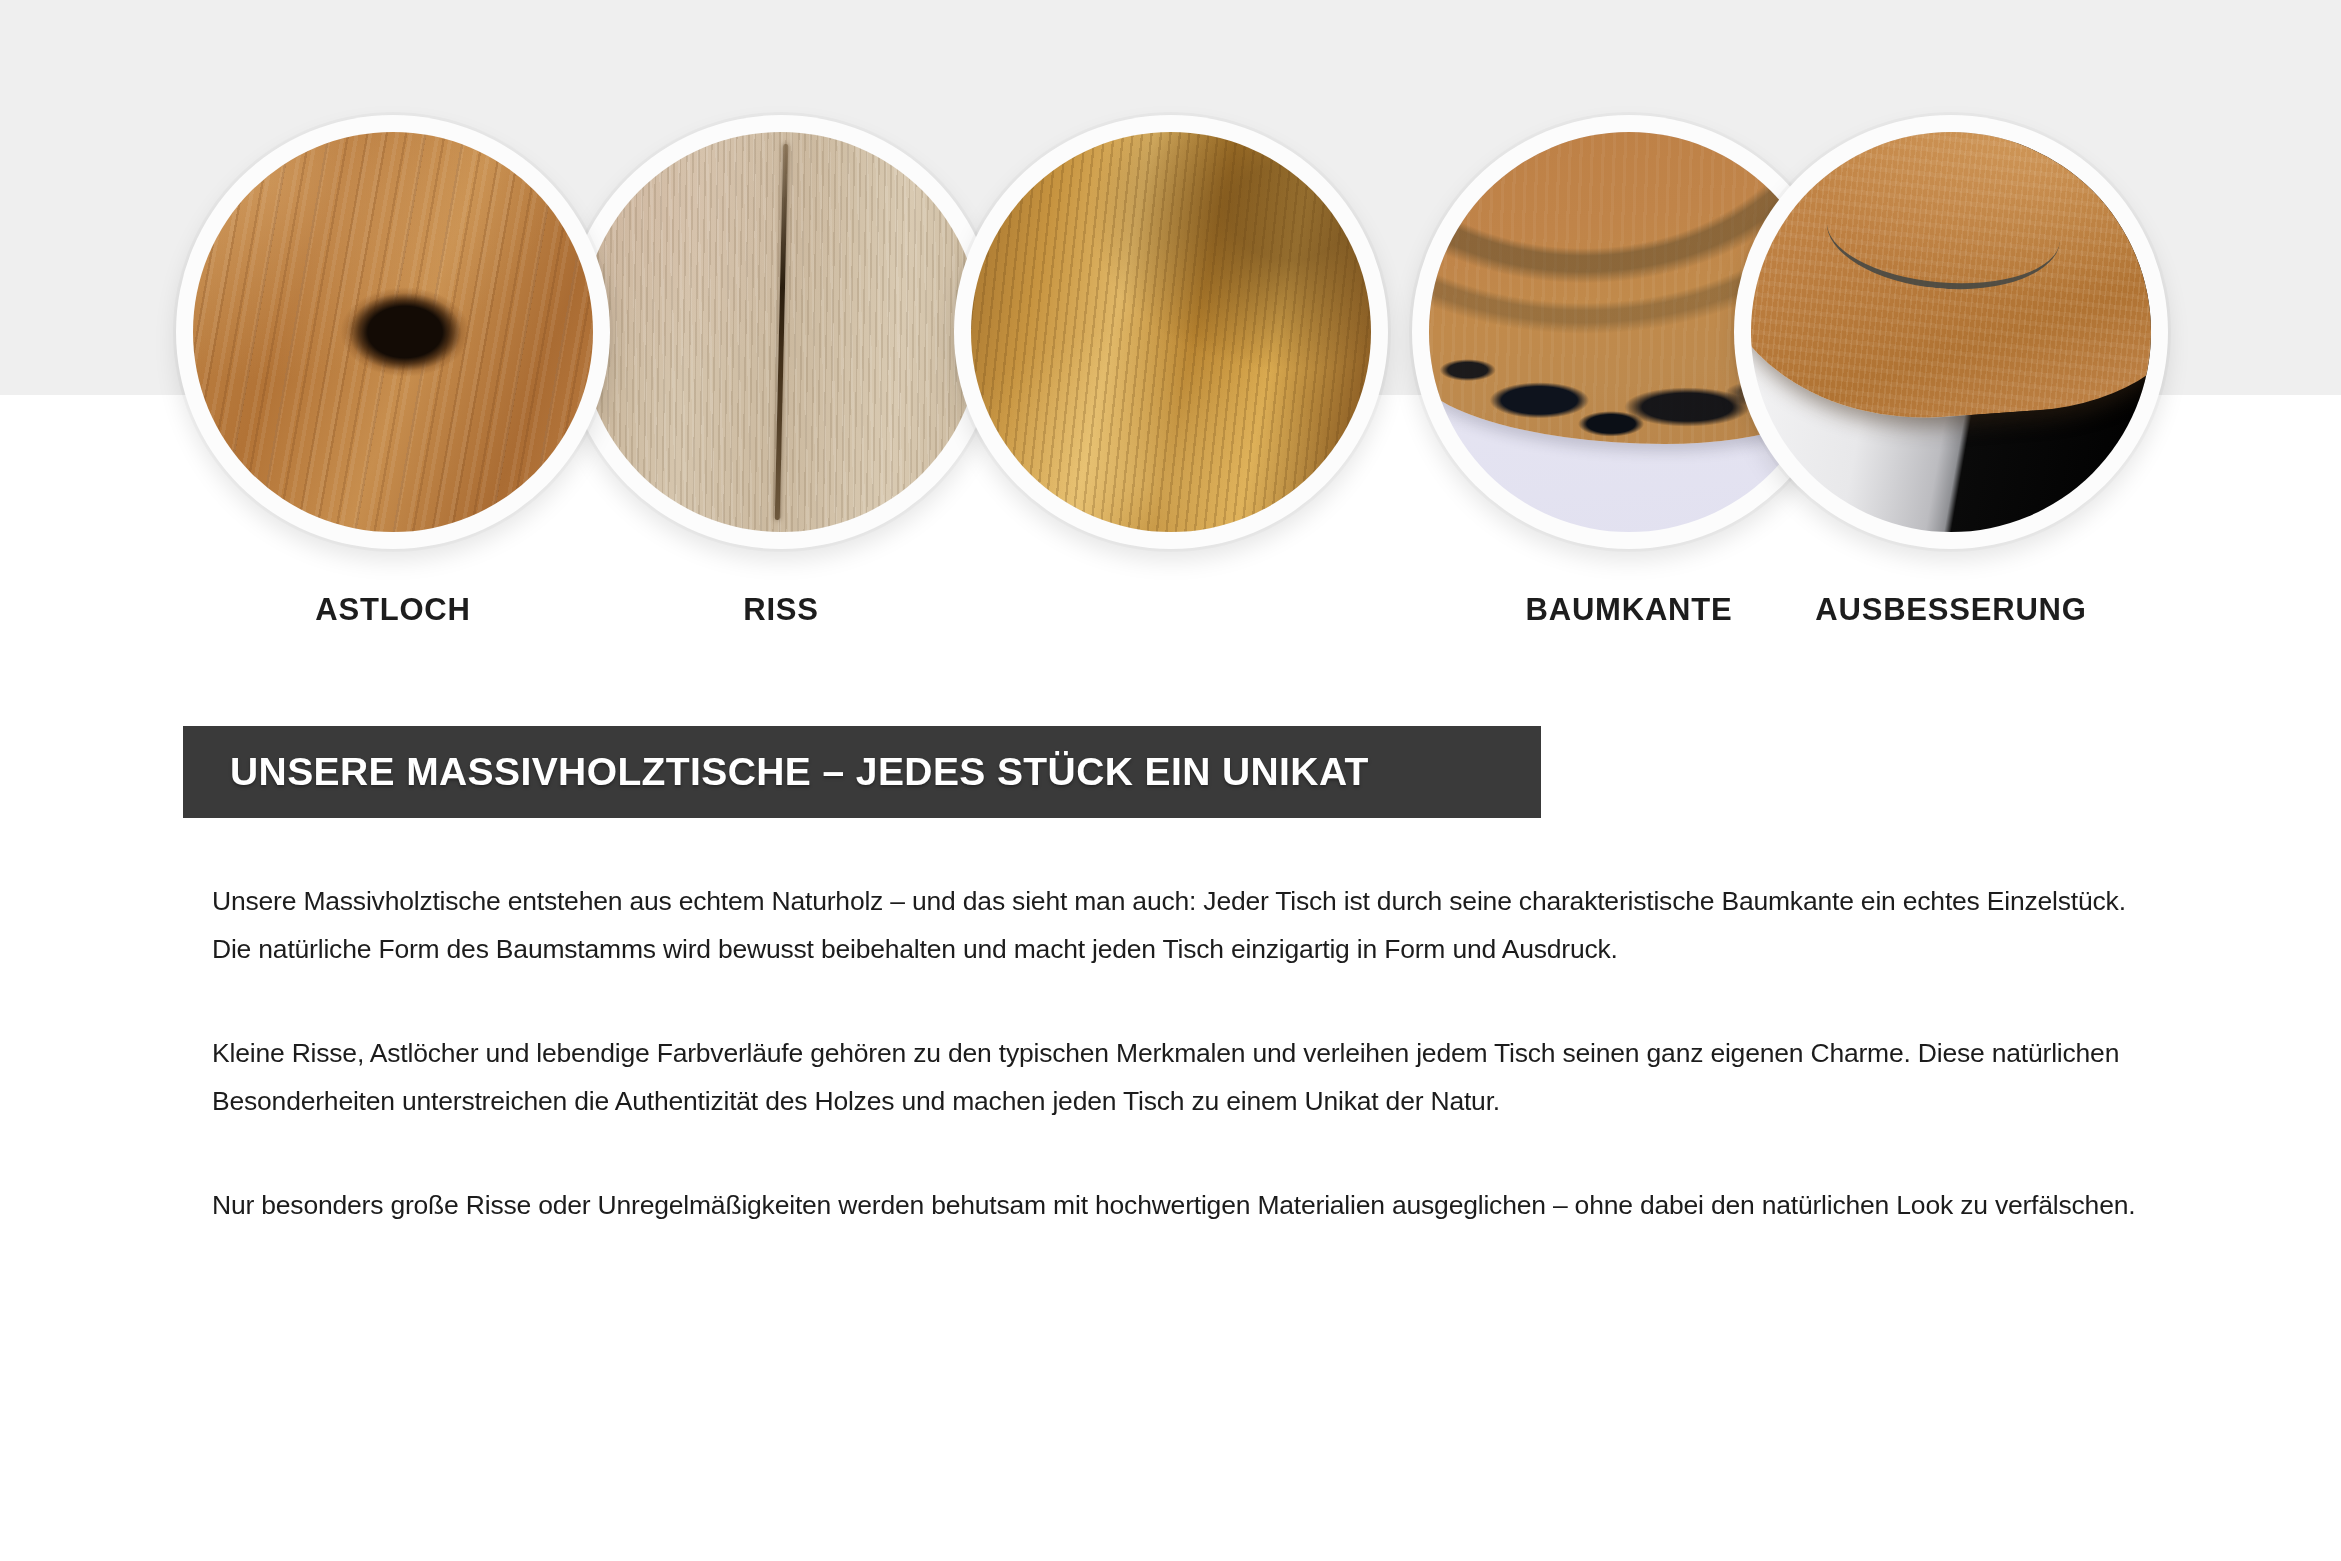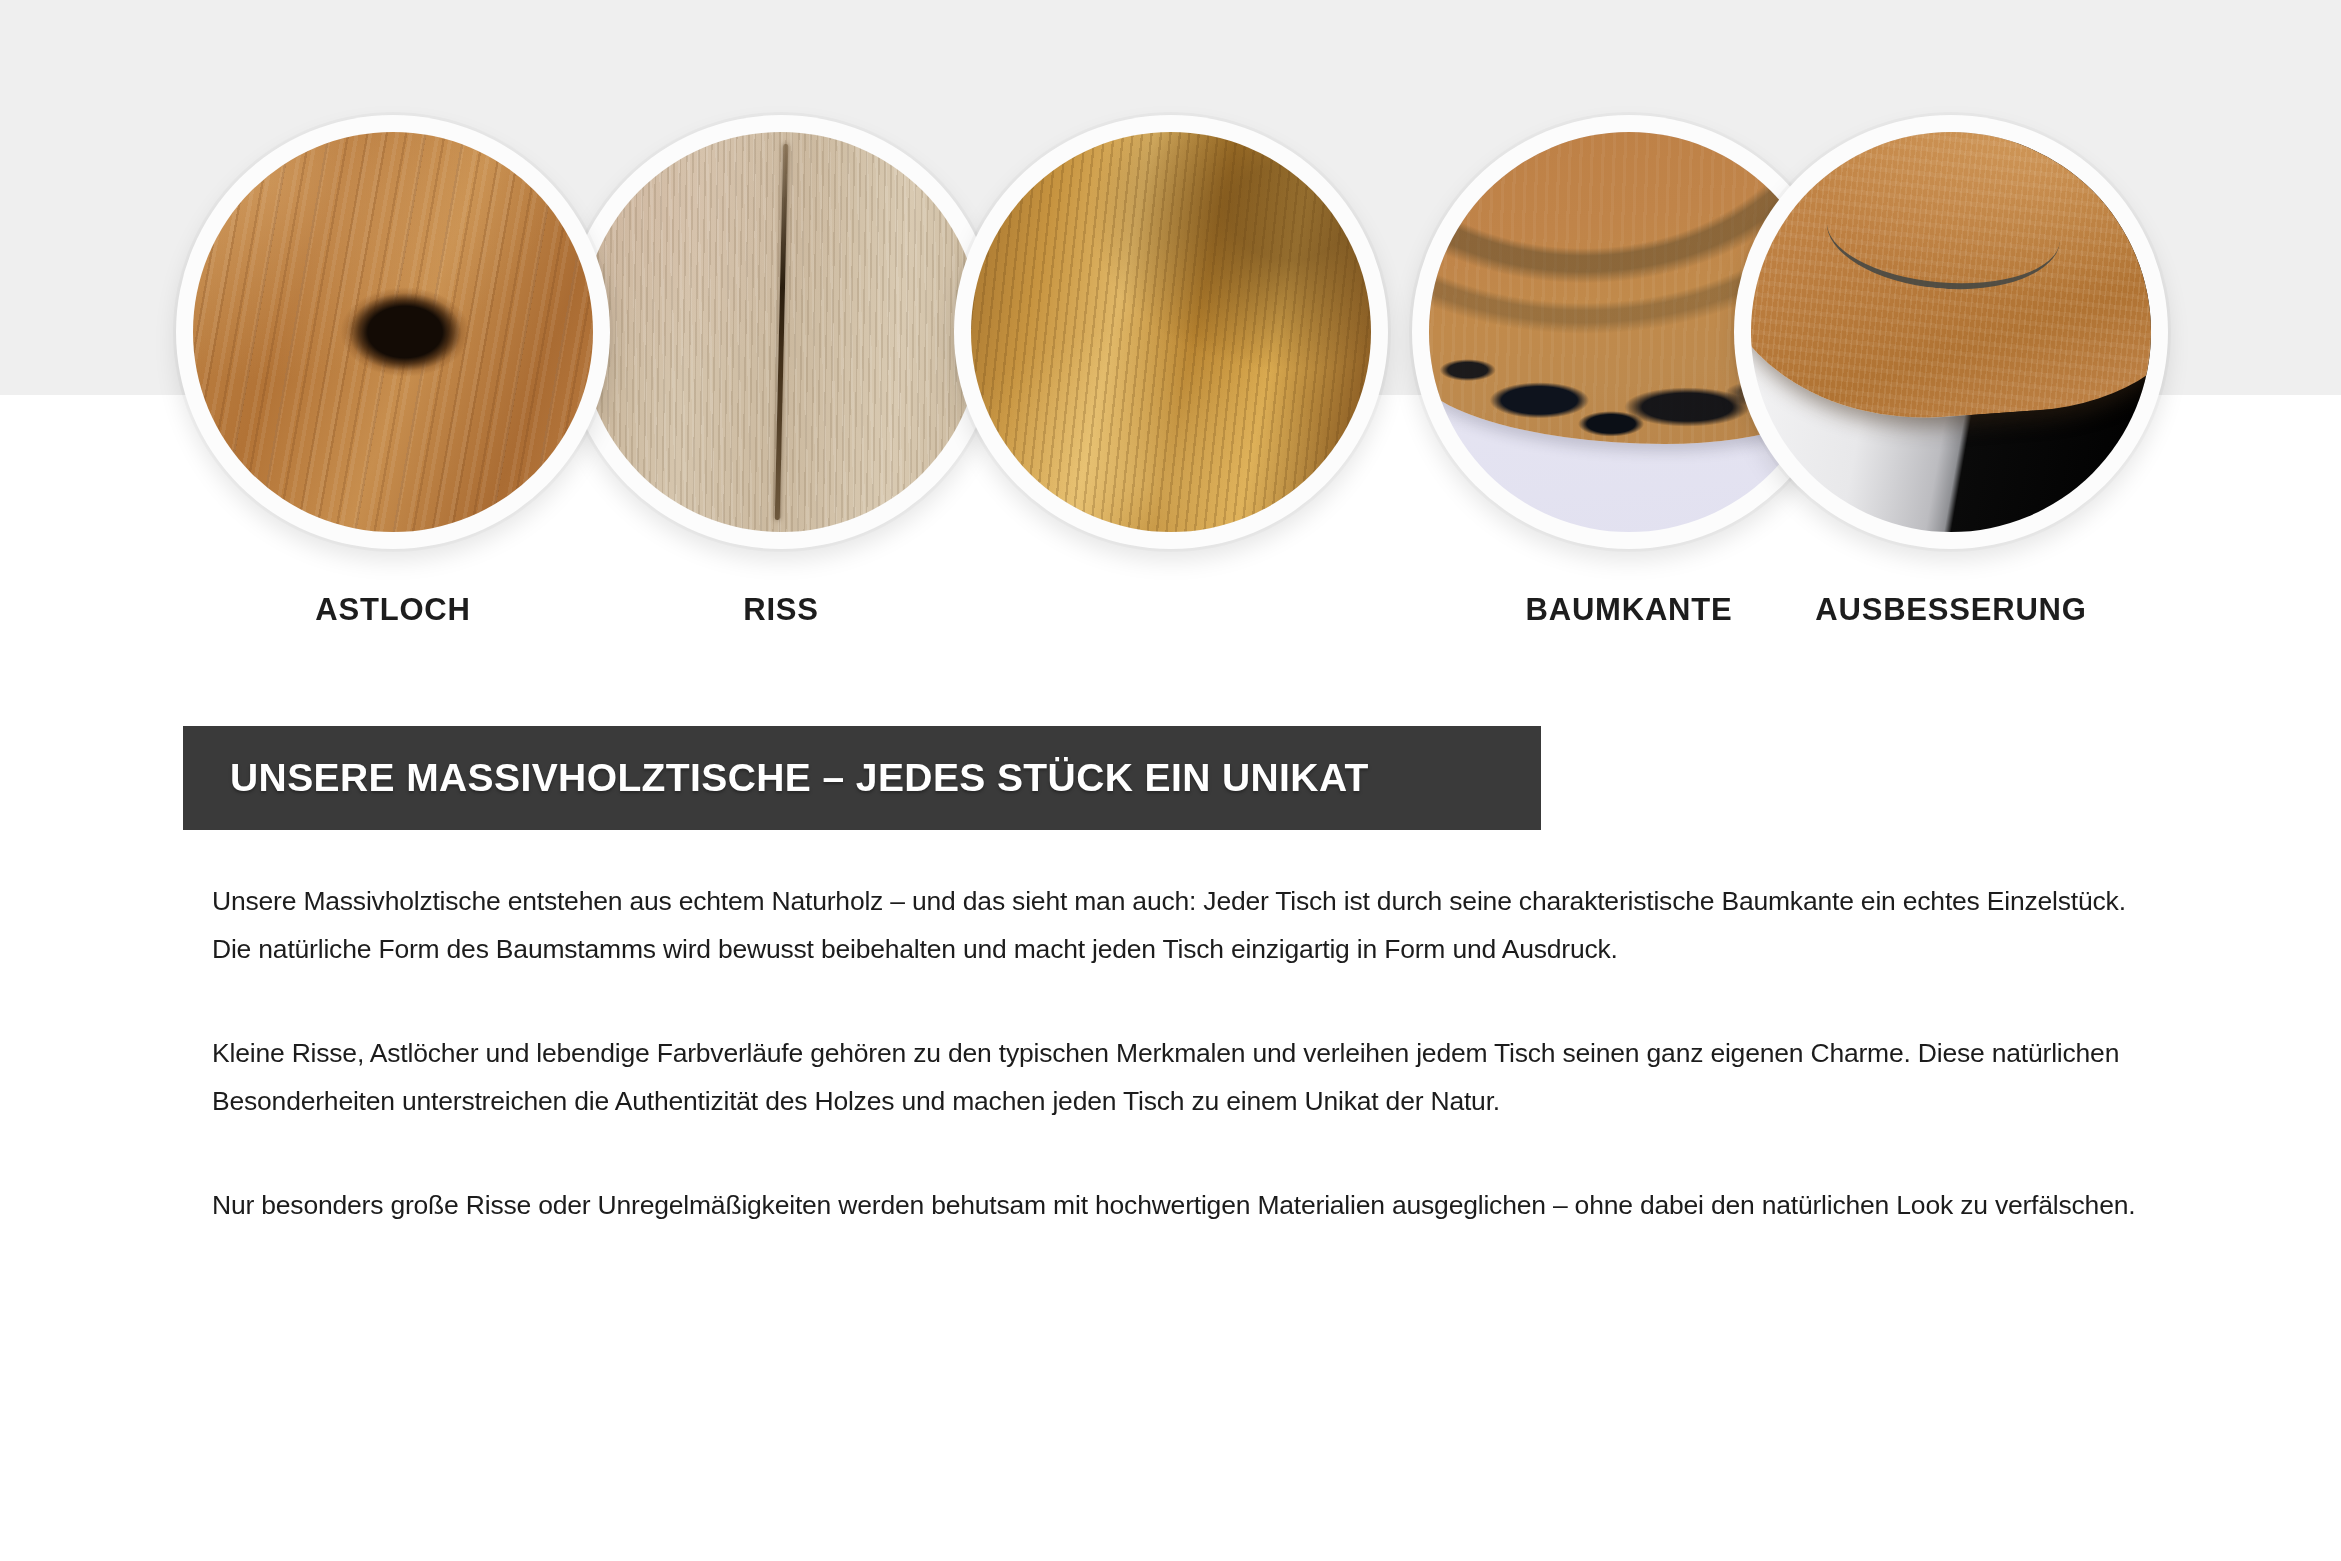--- a/index.html
+++ b/index.html
@@ -87,21 +87,21 @@
     transform:rotate(9deg); opacity:.88;
   }
 
   .cap {
     margin-top:43px; font-size:31px; font-weight:700; letter-spacing:0.8px;
     color:var(--caption-text,#1d1d1d);
   }
 
   
   .banner {
-    position:absolute; left:183px; top:726px; width:1358px; height:104px;
+    position:absolute; left:183px; top:726px; width:1358px; height:92px;
     background:var(--banner-bg,#3a3a3a); color:var(--banner-text,#ffffff);
     display:flex; align-items:center; box-sizing:border-box; padding-left:47px;
     font-size:39px; font-weight:700; letter-spacing:0.4px;
     text-shadow:0 2.3px 3.1px rgba(0,0,0,.35);
     white-space:nowrap;
   }
 
   
   .copy {
     position:absolute; left:183px; top:877px; width:1959px;

